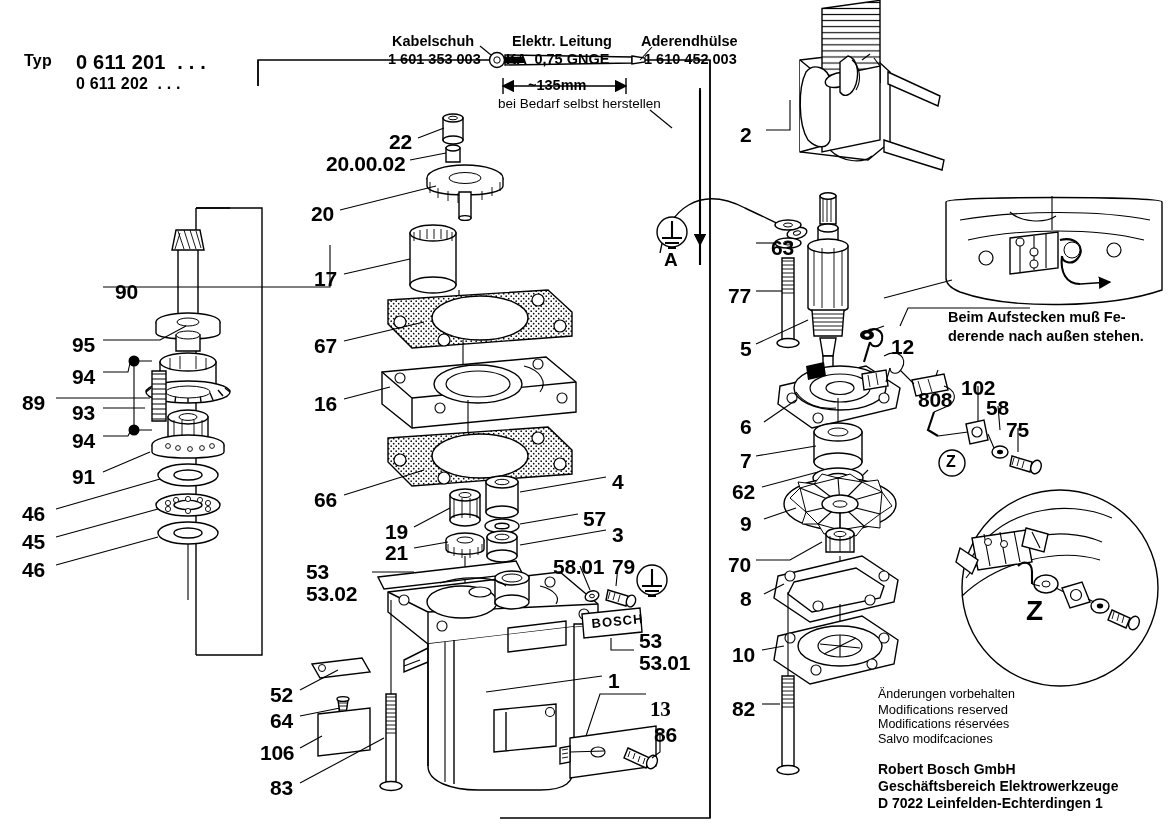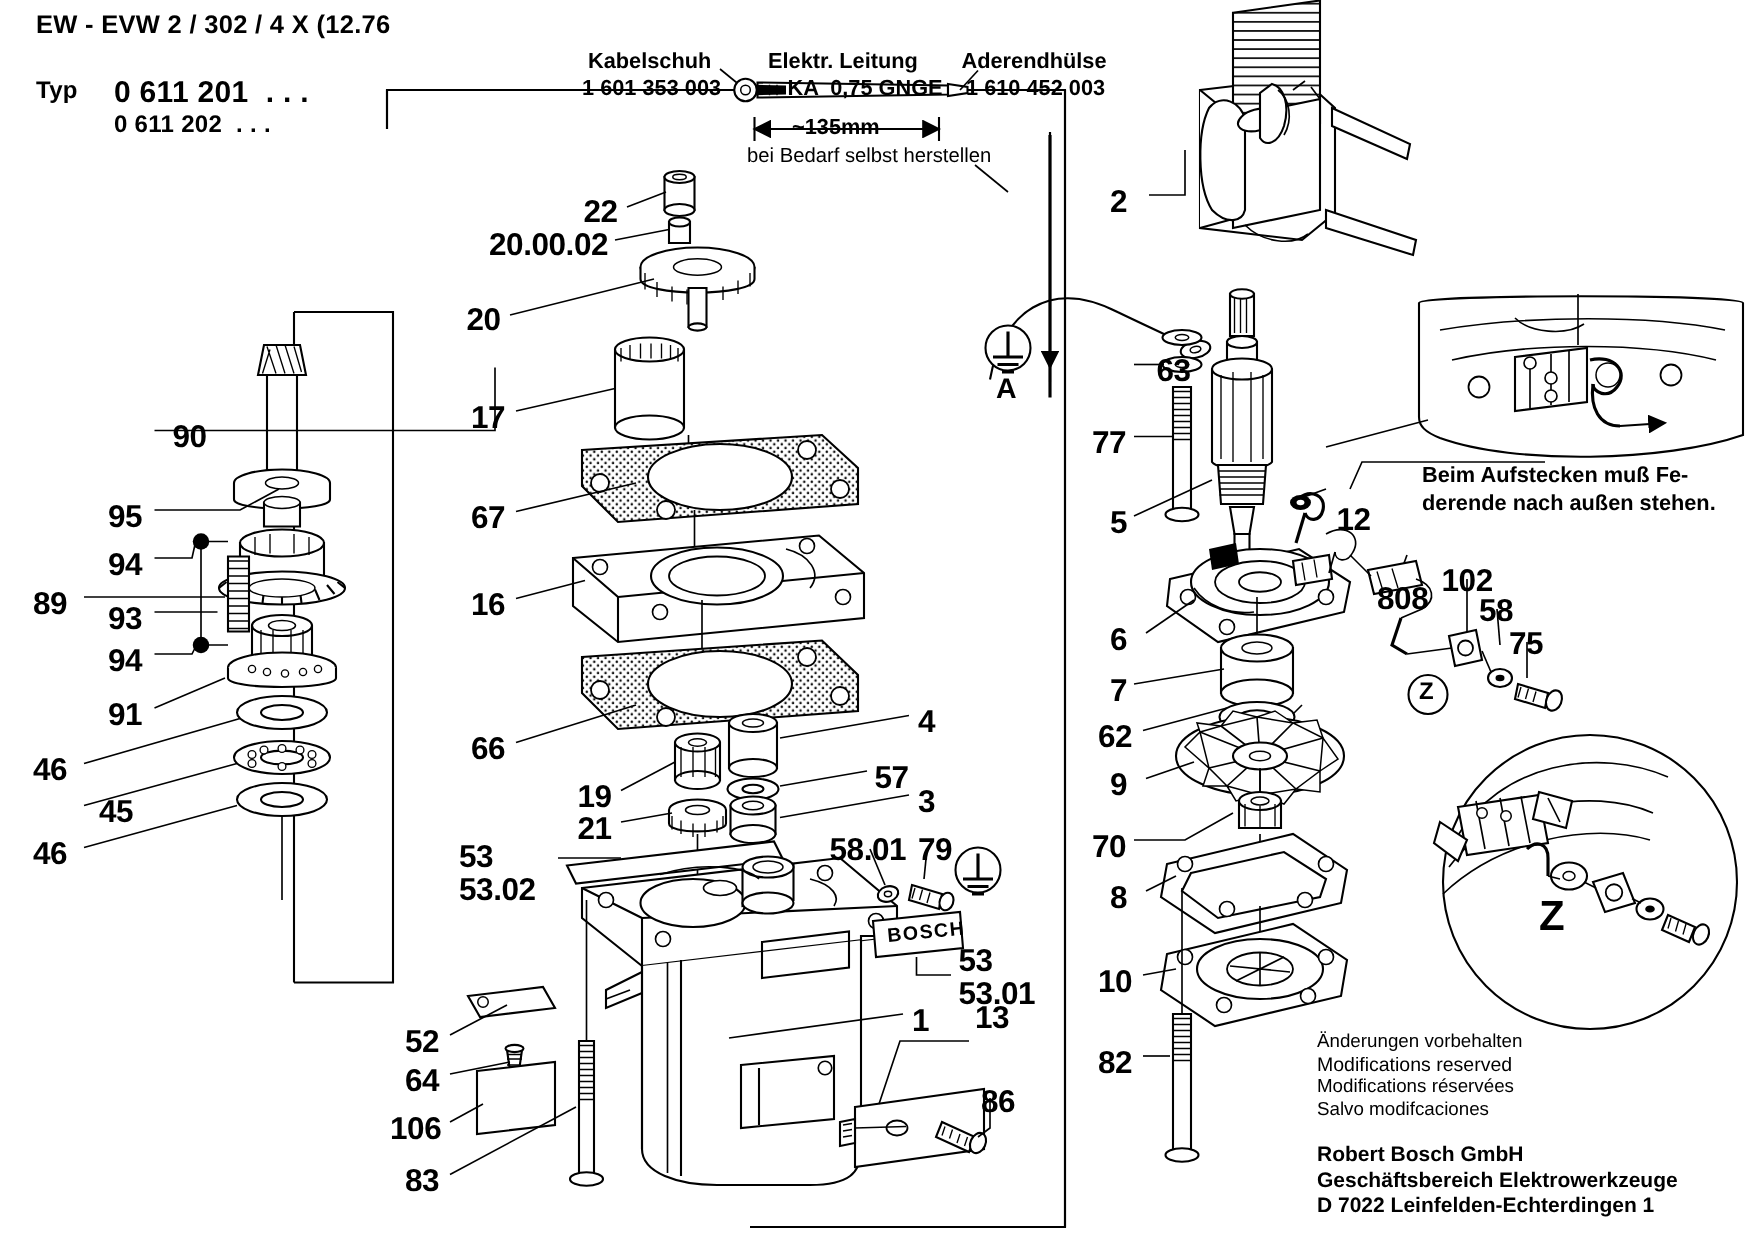--- a/index.html
+++ b/index.html
@@ -572,29 +572,28 @@
       <circle class="fillw" cx="672" cy="232" r="15"></circle>
       <path class="ln-bold" d="M672 221 L672 238 M662 238 L682 238 M665 243 L679 243 M668 248 L676 248"></path>
     </g>
 
     <g>
       <circle class="fillw" cx="652" cy="580" r="15"></circle>
       <path class="ln-bold" d="M652 569 L652 586 M642 586 L662 586 M645 591 L659 591 M648 596 L656 596"></path>
     </g>
   </svg>
 
-  <div class="t hdr" style="left:24px;top:8px;font-size:17px;">EW - EVW 2 / 302 / 4 X (12.76</div>
   <div class="t hdr" style="left:24px;top:52px;font-size:16px;">Typ</div>
   <div class="t hdr" style="left:76px;top:52px;font-size:20px;">0 611 201  . . .</div>
   <div class="t hdr" style="left:76px;top:75px;font-size:16px;">0 611 202  . . .</div>
 
   <div class="t note" style="left:392px;top:34px;">Kabelschuh</div>
   <div class="t note" style="left:388px;top:52px;">1 601 353 003</div>
   <div class="t note" style="left:512px;top:34px;">Elektr. Leitung</div>
-  <div class="t note" style="left:525px;top:52px;">KA  0,75 GNGE</div>
+  <div class="t note" style="left:506px;top:52px;">KA  0,75 GNGE</div>
   <div class="t note" style="left:641px;top:34px;">Aderendhülse</div>
   <div class="t note" style="left:644px;top:52px;">1 610 452 003</div>
   <div class="t note" style="left:528px;top:78px;">~135mm</div>
   <div class="t note-lt" style="left:498px;top:97px;font-weight:normal;font-size:13.5px;">bei Bedarf selbst herstellen</div>
 
   <div class="t note" style="left:948px;top:310px;">Beim Aufstecken muß Fe-</div>
   <div class="t note" style="left:948px;top:329px;">derende nach außen stehen.</div>
   <div class="t" style="left:664px;top:250px;font-weight:bold;font-size:19px;">A</div>
   <div class="t" style="left:946px;top:453px;font-weight:bold;font-size:16px;">Z</div>
   <div class="t" style="left:1026px;top:596px;font-weight:bold;font-size:28px;">Z</div>
@@ -611,21 +610,21 @@
 
   <div id="callout-layer">
       <div class="t ref" style="left: 72px; top: 281px; margin-left: 43px;">90</div>
       <div class="t ref" style="left: 72px; top: 334px;">95</div>
       <div class="t ref" style="left: 72px; top: 366px;">94</div>
       <div class="t ref" style="left: 22px; top: 392px;">89</div>
       <div class="t ref" style="left: 72px; top: 402px;">93</div>
       <div class="t ref" style="left: 72px; top: 430px;">94</div>
       <div class="t ref" style="left: 72px; top: 466px;">91</div>
       <div class="t ref" style="left: 22px; top: 503px;">46</div>
-      <div class="t ref" style="left: 22px; top: 531px; margin-left: 44px;">45</div>
+      <div class="t ref" style="left: 22px; top: 531px;">45</div>
       <div class="t ref" style="left: 22px; top: 559px;">46</div>
       <div class="t ref" style="left: 389px; top: 131px;">22</div>
       <div class="t ref" style="left: 326px; top: 153px;">20.00.02</div>
       <div class="t ref" style="left: 311px; top: 203px;">20</div>
       <div class="t ref" style="left: 314px; top: 268px;">17</div>
       <div class="t ref" style="left: 314px; top: 335px;">67</div>
       <div class="t ref" style="left: 314px; top: 393px;">16</div>
       <div class="t ref" style="left: 314px; top: 489px;">66</div>
       <div class="t ref" style="left: 385px; top: 521px;">19</div>
       <div class="t ref" style="left: 385px; top: 542px;">21</div>
@@ -636,21 +635,21 @@
       <div class="t ref" style="left: 260px; top: 742px;">106</div>
       <div class="t ref" style="left: 270px; top: 777px;">83</div>
       <div class="t ref" style="left: 612px; top: 471px;">4</div>
       <div class="t ref" style="left: 583px; top: 508px;">57</div>
       <div class="t ref" style="left: 612px; top: 524px;">3</div>
       <div class="t ref" style="left: 553px; top: 556px;">58.01</div>
       <div class="t ref" style="left: 612px; top: 556px;">79</div>
       <div class="t ref" style="left: 639px; top: 630px;">53</div>
       <div class="t ref" style="left: 639px; top: 652px;">53.01</div>
       <div class="t ref" style="left: 608px; top: 670px;">1</div>
-      <div class="t ref" style="left: 650px; top: 668px;">13</div>
+      <div class="t ref" style="left: 650px; top: 698px; font-family: Liberation Serif, serif;">13</div>
       <div class="t ref" style="left: 654px; top: 724px;">86</div>
       <div class="t ref" style="left: 740px; top: 124px;">2</div>
       <div class="t ref" style="left: 771px; top: 237px;">63</div>
       <div class="t ref" style="left: 728px; top: 285px;">77</div>
       <div class="t ref" style="left: 740px; top: 338px;">5</div>
       <div class="t ref" style="left: 740px; top: 416px;">6</div>
       <div class="t ref" style="left: 740px; top: 450px;">7</div>
       <div class="t ref" style="left: 732px; top: 481px;">62</div>
       <div class="t ref" style="left: 740px; top: 513px;">9</div>
       <div class="t ref" style="left: 728px; top: 554px;">70</div>

